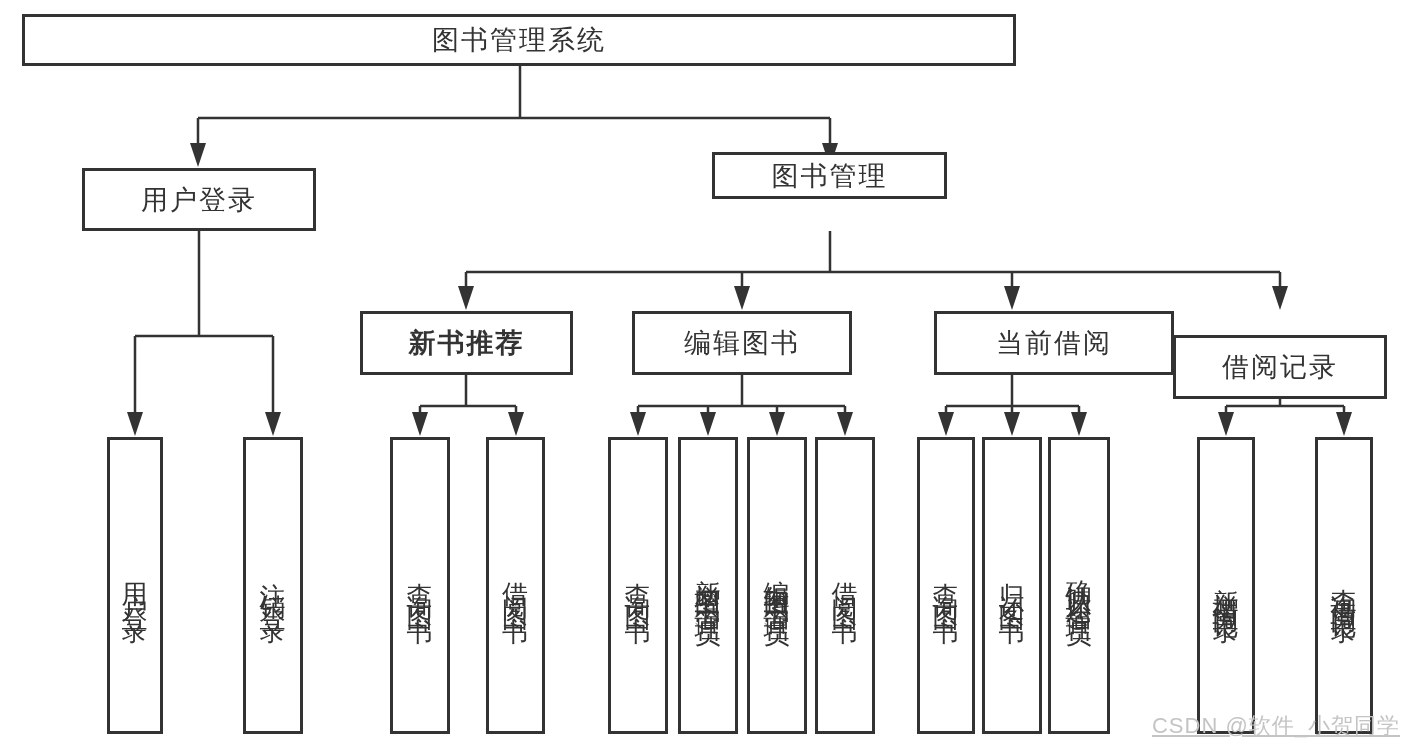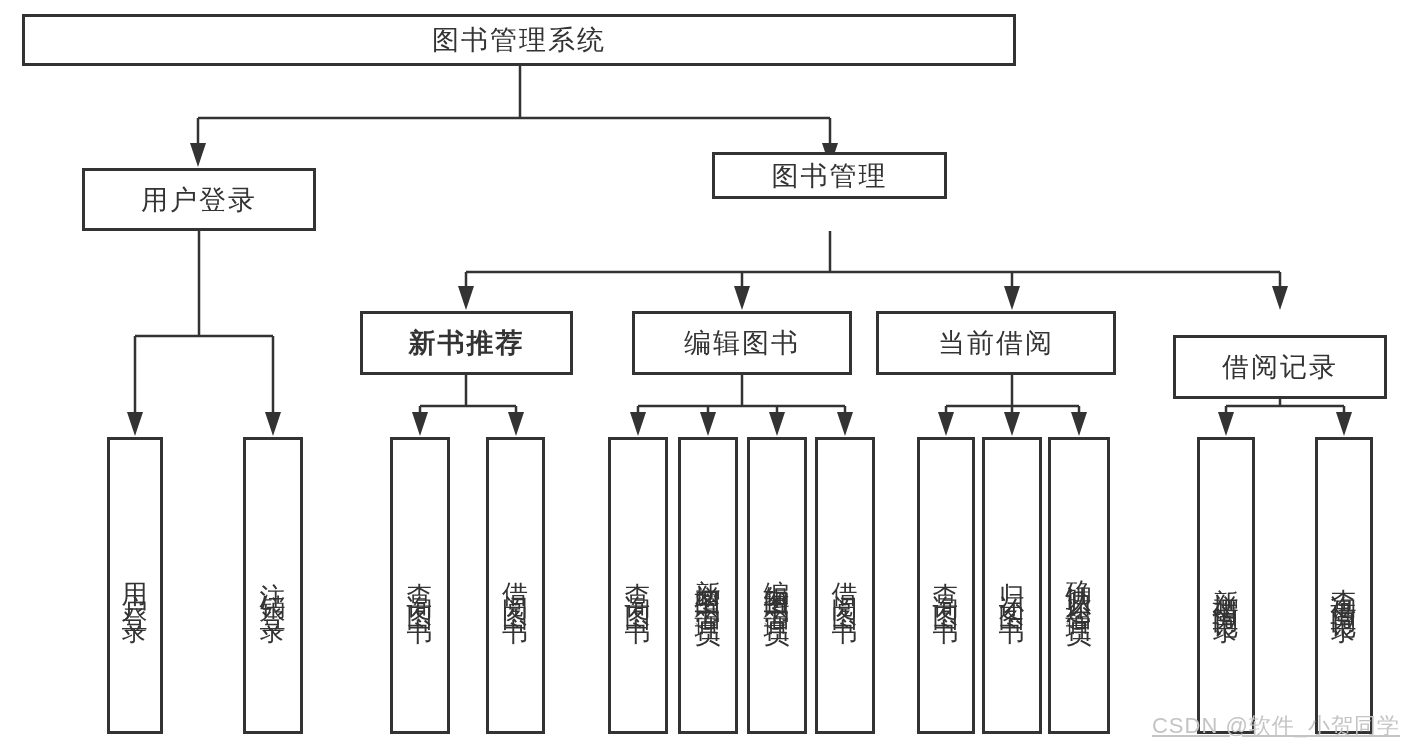--- a/index.html
+++ b/index.html
@@ -102,21 +102,21 @@
     </g>
   </svg>
 
   <div class="box hbox" style="left:22px; top:14px; width:994px; height:52px;">图书管理系统</div>
 
   <div class="box hbox" style="left:82px; top:168px; width:234px; height:63px;">用户登录</div>
   <div class="box hbox" style="left:712px; top:152px; width:235px; height:47px;">图书管理</div>
 
   <div class="box hbox" style="left:360px; top:311px; width:213px; height:64px;font-weight:bold;">新书推荐</div>
   <div class="box hbox" style="left:632px; top:311px; width:220px; height:64px;">编辑图书</div>
-  <div class="box hbox" style="left:876px; top:311px; width:240px; height:64px;">当前借阅</div>
+  <div class="box hbox" style="left:934px; top:311px; width:240px; height:64px;">当前借阅</div>
   <div class="box hbox" style="left:1173px; top:311px; width:214px; height:64px;margin-top:24px;">借阅记录</div>
 
   <div class="box leaf" style="left:107px; top:437px; width:56px; height:297px;">
     <span class="leaf-label spread">用户登录</span>
   </div>
   <div class="box leaf" style="left:243px; top:437px; width:60px; height:297px;">
     <span class="leaf-label spread">注销登录</span>
   </div>
 
   <div class="box leaf" style="left:390px; top:437px; width:60px; height:297px;">

